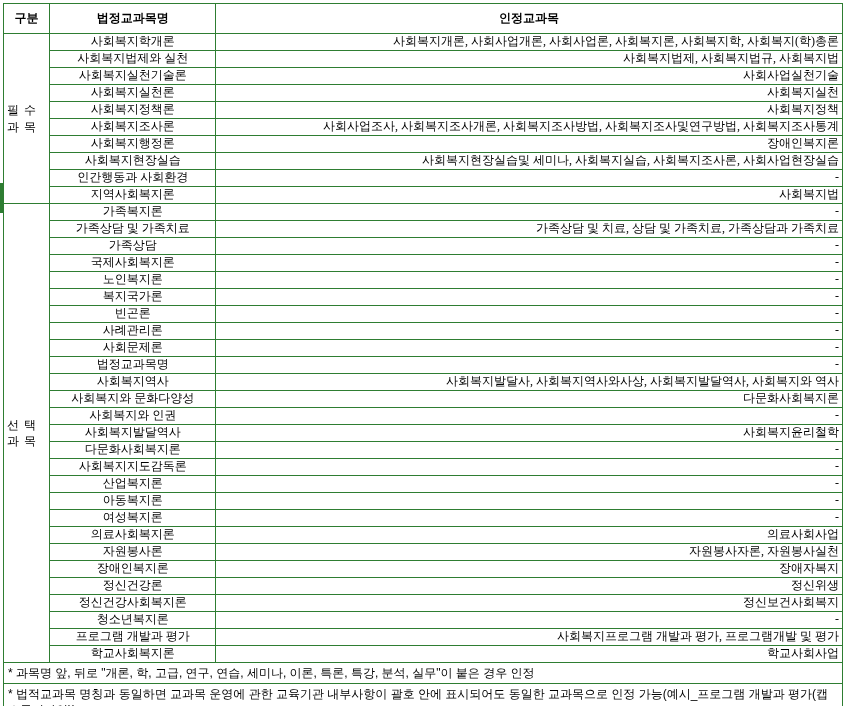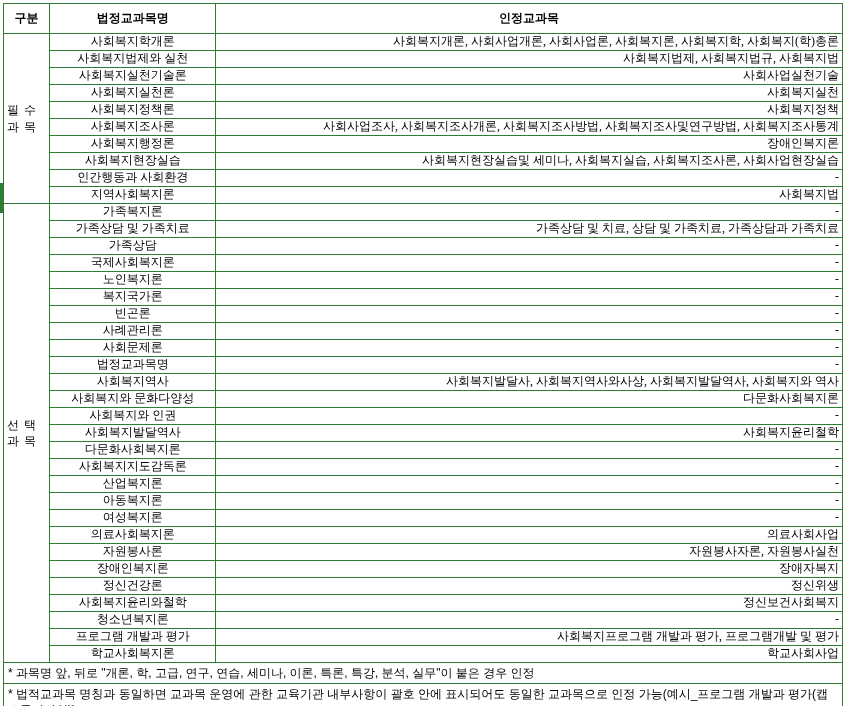--- a/index.html
+++ b/index.html
@@ -253,21 +253,21 @@
         </tr>
         <tr>
           <td class="subject">장애인복지론</td>
           <td class="recog">장애자복지</td>
         </tr>
         <tr>
           <td class="subject">정신건강론</td>
           <td class="recog">정신위생</td>
         </tr>
         <tr>
-          <td class="subject">사회복지윤리와철학</td>
+          <td class="subject">정신건강사회복지론</td>
           <td class="recog">정신보건사회복지</td>
         </tr>
         <tr>
           <td class="subject">청소년복지론</td>
           <td class="recog">-</td>
         </tr>
         <tr>
           <td class="subject">프로그램 개발과 평가</td>
           <td class="recog">사회복지프로그램 개발과 평가, 프로그램개발 및 평가</td>
         </tr>

